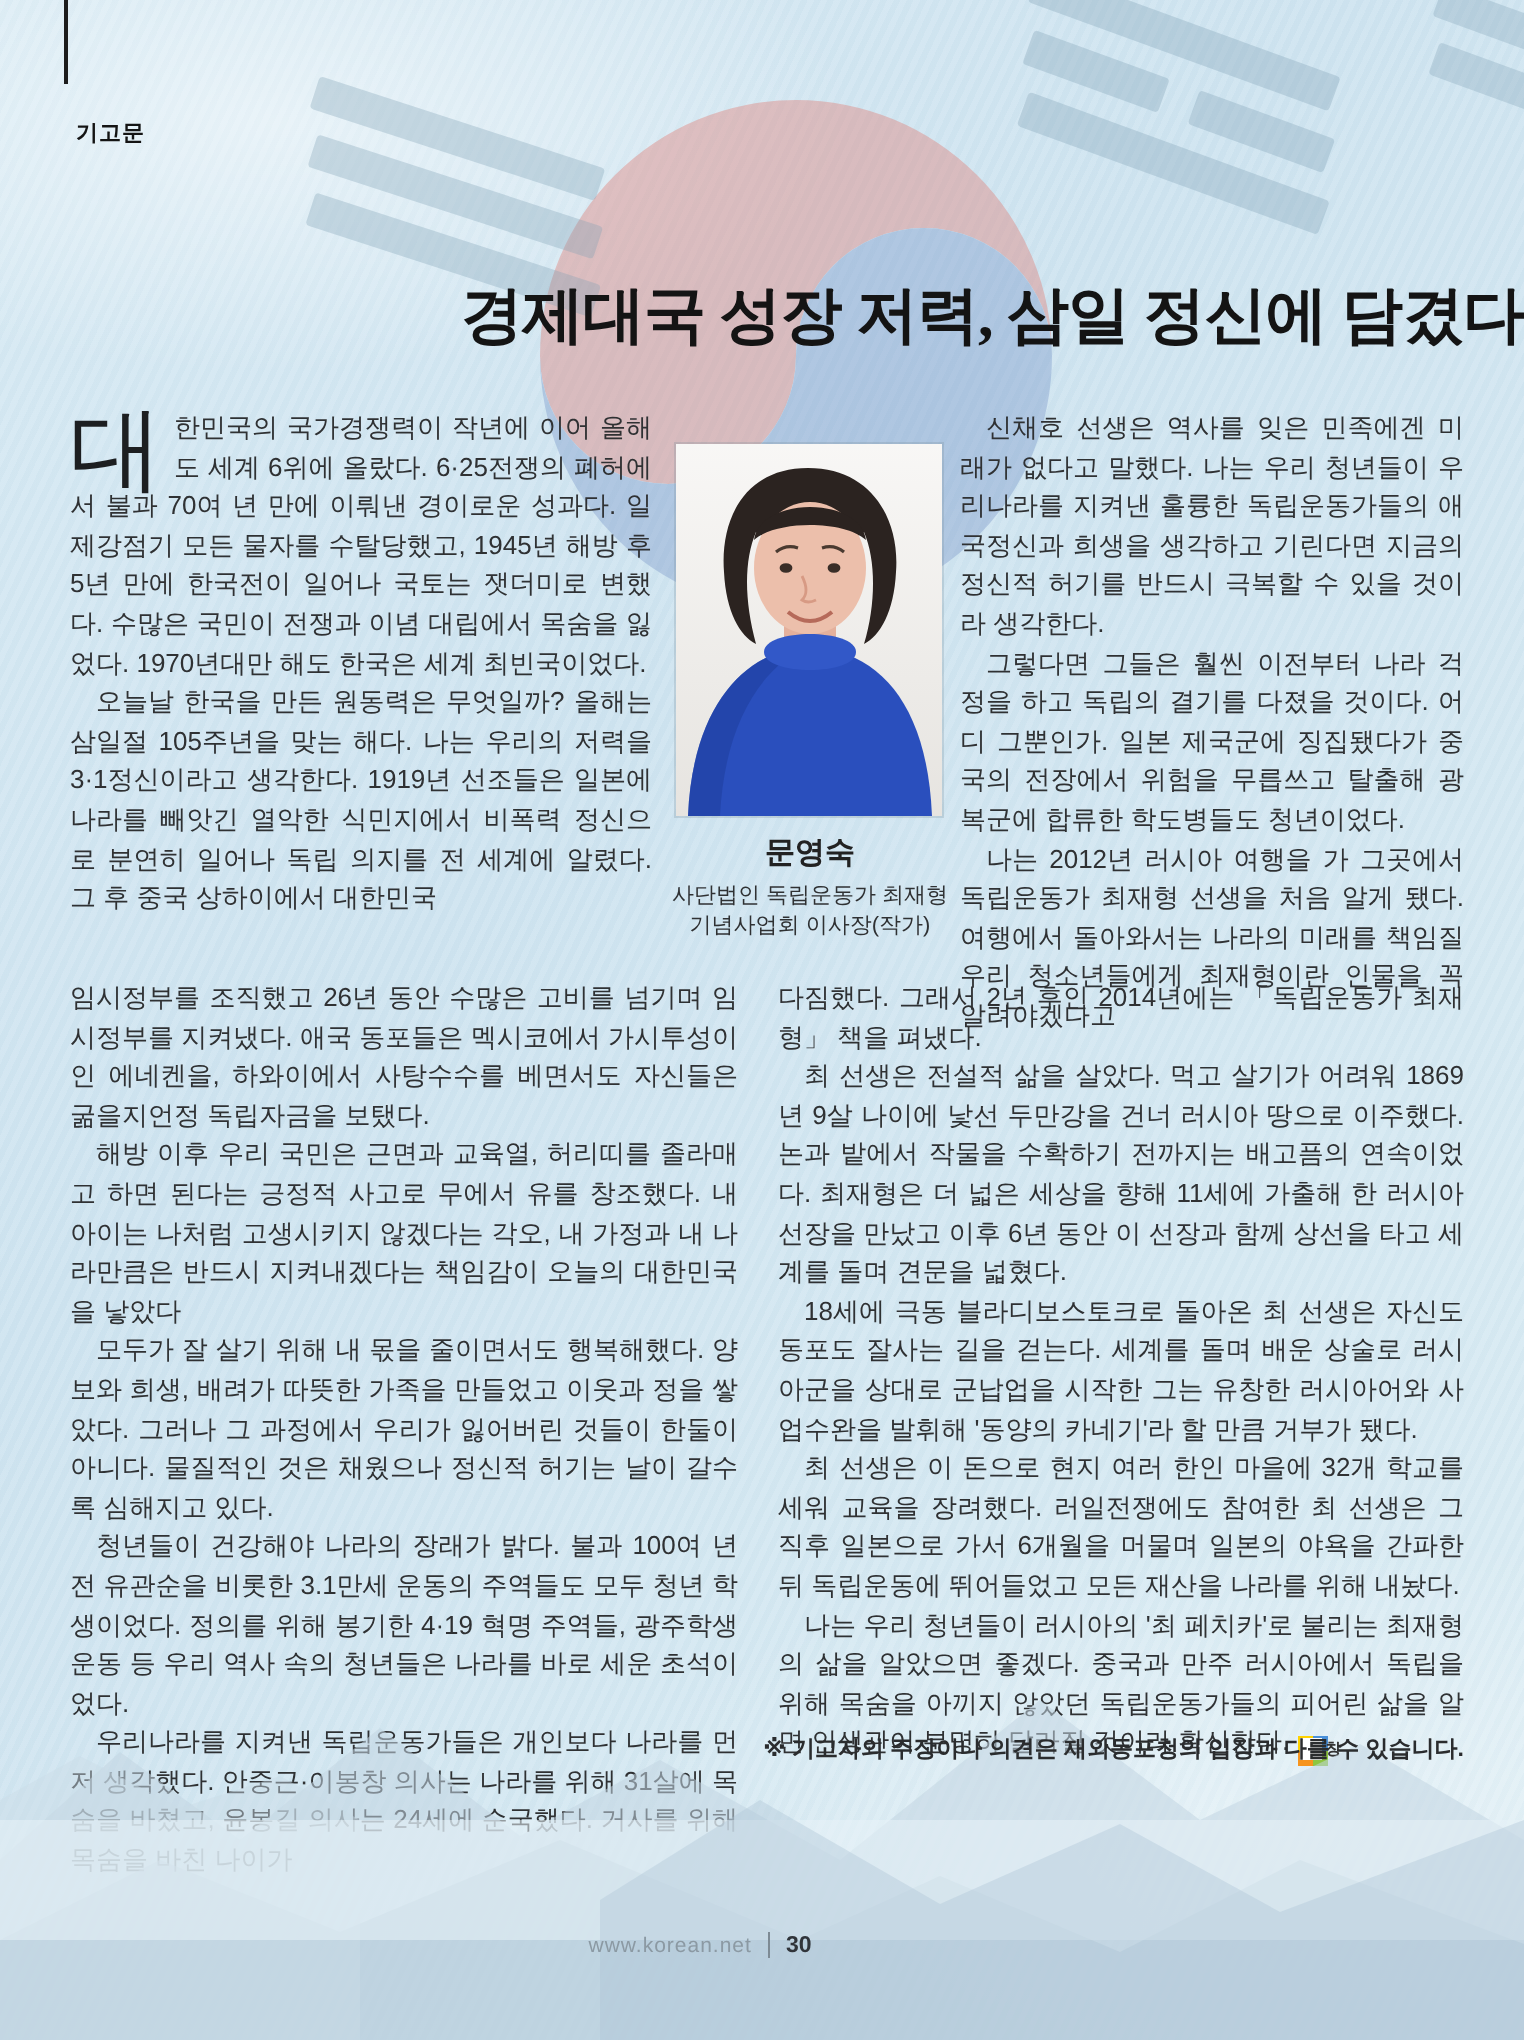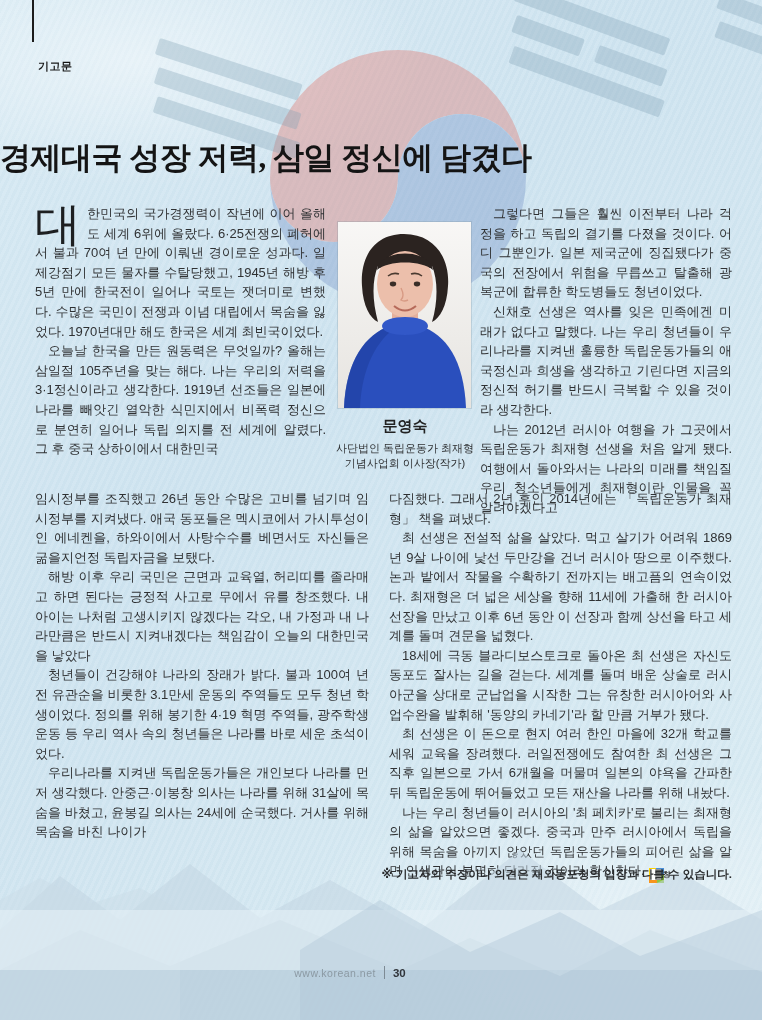--- a/index.html
+++ b/index.html
@@ -12,21 +12,21 @@
     position:absolute;inset:0;pointer-events:none;
     background:
       radial-gradient(ellipse 420px 180px at 18% 6%, rgba(255,255,255,.45), rgba(255,255,255,0) 70%),
       radial-gradient(ellipse 500px 220px at 85% 90%, rgba(255,255,255,.35), rgba(255,255,255,0) 70%),
       repeating-linear-gradient(115deg, rgba(255,255,255,.06) 0 3px, rgba(150,185,205,.05) 3px 6px);
   }
   
   .tag-rule{position:absolute;left:32px;top:0;width:2px;height:42px;background:#1c1c1c;}
   .tag{position:absolute;left:38px;top:45px;font-size:11px;font-weight:bold;color:#141414;letter-spacing:.5px;margin-top:14px;}
   .title{
-    position:absolute;left:0;top:116px;width:100%;text-align:left;
+    position:absolute;left:0;top:116px;width:100%;text-align:right;
     font-family:"Liberation Serif","DejaVu Serif",serif;
     font-size:31px;font-weight:bold;color:#141414;letter-spacing:-.5px;
   }
   
   .flag{position:absolute;inset:0;pointer-events:none;}
   
   .col{position:absolute;font-size:13px;line-height:19.6px;color:#2f3133;
        text-align:justify;word-break:break-all;}
   .col p{margin:0;}
   .para.indent{text-indent:13px;}
@@ -137,28 +137,29 @@
     </svg>
   </div>
 
   <div class="caption">
     <div class="name">문영숙</div>
     <div class="aff">사단법인 독립운동가 최재형</div>
     <div class="aff">기념사업회 이사장(작가)</div>
   </div>
 
   <div class="col col-right-top">
+    <p class="para indent">신채호 선생은 역사를 잊은 민족에겐 미래가 없다고 말했다. 나는 우리 청년들이 우리나라를 지켜낸 훌륭한 독립운동가들의 애국정신과 희생을 생각하고 기린다면 지금의 정신적 허기를 반드시 극복할 수 있을 것이라 생각한다.</p>
     <p class="para indent">그렇다면 그들은 훨씬 이전부터 나라 걱정을 하고 독립의 결기를 다졌을 것이다. 어디 그뿐인가. 일본 제국군에 징집됐다가 중국의 전장에서 위험을 무릅쓰고 탈출해 광복군에 합류한 학도병들도 청년이었다.</p>
-    <p class="para indent">신채호 선생은 역사를 잊은 민족에겐 미래가 없다고 말했다. 나는 우리 청년들이 우리나라를 지켜낸 훌륭한 독립운동가들의 애국정신과 희생을 생각하고 기린다면 지금의 정신적 허기를 반드시 극복할 수 있을 것이라 생각한다.</p>
     <p class="para indent">나는 2012년 러시아 여행을 가 그곳에서 독립운동가 최재형 선생을 처음 알게 됐다. 여행에서 돌아와서는 나라의 미래를 책임질 우리 청소년들에게 최재형이란 인물을 꼭 알려야겠다고</p>
   </div>
 
   <div class="col col-left-bottom">
     <p class="para">임시정부를 조직했고 26년 동안 수많은 고비를 넘기며 임시정부를 지켜냈다. 애국 동포들은 멕시코에서 가시투성이인 에네켄을, 하와이에서 사탕수수를 베면서도 자신들은 굶을지언정 독립자금을 보탰다.</p>
     <p class="para indent">해방 이후 우리 국민은 근면과 교육열, 허리띠를 졸라매고 하면 된다는 긍정적 사고로 무에서 유를 창조했다. 내 아이는 나처럼 고생시키지 않겠다는 각오, 내 가정과 내 나라만큼은 반드시 지켜내겠다는 책임감이 오늘의 대한민국을 낳았다</p>
+    <p class="para indent">모두가 잘 살기 위해 내 몫을 줄이면서도 행복해했다. 양보와 희생, 배려가 따뜻한 가족을 만들었고 이웃과 정을 쌓았다. 그러나 그 과정에서 우리가 잃어버린 것들이 한둘이 아니다. 물질적인 것은 채웠으나 정신적 허기는 날이 갈수록 심해지고 있다.</p>
     <p class="para indent">청년들이 건강해야 나라의 장래가 밝다. 불과 100여 년 전 유관순을 비롯한 3.1만세 운동의 주역들도 모두 청년 학생이었다. 정의를 위해 봉기한 4·19 혁명 주역들, 광주학생운동 등 우리 역사 속의 청년들은 나라를 바로 세운 초석이었다.</p>
     <p class="para indent">우리나라를 지켜낸 독립운동가들은 개인보다 나라를 먼저 생각했다. 안중근·이봉창 의사는 나라를 위해 31살에 목숨을 바쳤고, 윤봉길 의사는 24세에 순국했다. 거사를 위해 목숨을 바친 나이가</p>
   </div>
 
   <div class="col col-right-bottom">
     <p class="para">다짐했다. 그래서 2년 후인 2014년에는 「독립운동가 최재형」 책을 펴냈다.</p>
     <p class="para indent">최 선생은 전설적 삶을 살았다. 먹고 살기가 어려워 1869년 9살 나이에 낯선 두만강을 건너 러시아 땅으로 이주했다. 논과 밭에서 작물을 수확하기 전까지는 배고픔의 연속이었다. 최재형은 더 넓은 세상을 향해 11세에 가출해 한 러시아 선장을 만났고 이후 6년 동안 이 선장과 함께 상선을 타고 세계를 돌며 견문을 넓혔다.</p>
     <p class="para indent">18세에 극동 블라디보스토크로 돌아온 최 선생은 자신도 동포도 잘사는 길을 걷는다. 세계를 돌며 배운 상술로 러시아군을 상대로 군납업을 시작한 그는 유창한 러시아어와 사업수완을 발휘해 '동양의 카네기'라 할 만큼 거부가 됐다.</p>
     <p class="para indent">최 선생은 이 돈으로 현지 여러 한인 마을에 32개 학교를 세워 교육을 장려했다. 러일전쟁에도 참여한 최 선생은 그 직후 일본으로 가서 6개월을 머물며 일본의 야욕을 간파한 뒤 독립운동에 뛰어들었고 모든 재산을 나라를 위해 내놨다.</p>
     <p class="para indent">

